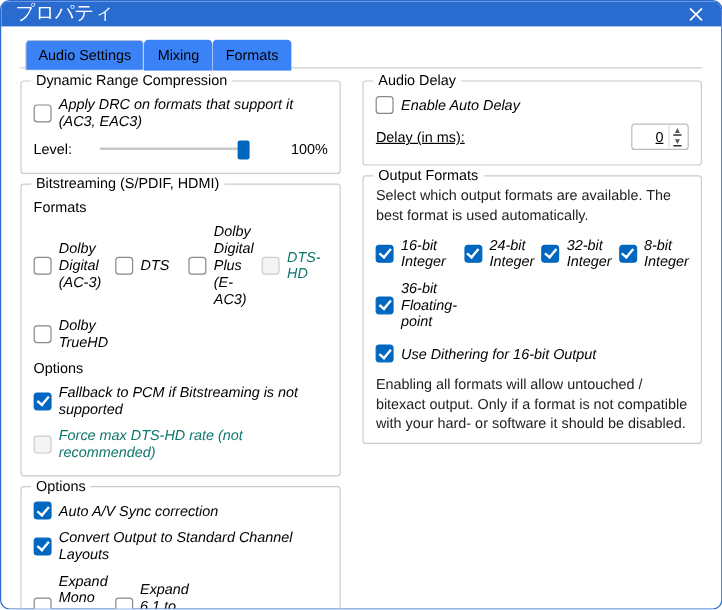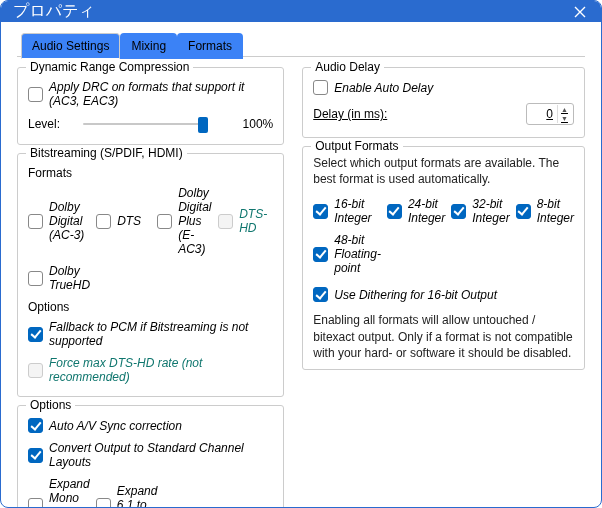--- a/index.html
+++ b/index.html
@@ -178,21 +178,21 @@
             <div class="row">
                 <span class="cb checked"></span>
                 <span class="lbl">32-bit Integer</span>
               </div>
             <div class="row">
                 <span class="cb checked"></span>
                 <span class="lbl">8-bit Integer</span>
               </div>
             <div class="row">
                 <span class="cb checked"></span>
-                <span class="lbl">48-bit Floating-point</span>
+                <span class="lbl">36-bit Floating-point</span>
               </div>
           </div>
           <div class="row" style="margin-top:4px">
               <span class="cb checked"></span>
               <span class="lbl">Use Dithering for 16-bit Output</span>
             </div>
           <div class="note">Enabling all formats will allow untouched / bitexact output. Only if a format is not compatible with your hard- or software it should be disabled.</div>
         </div>
       </div>
     </div>

